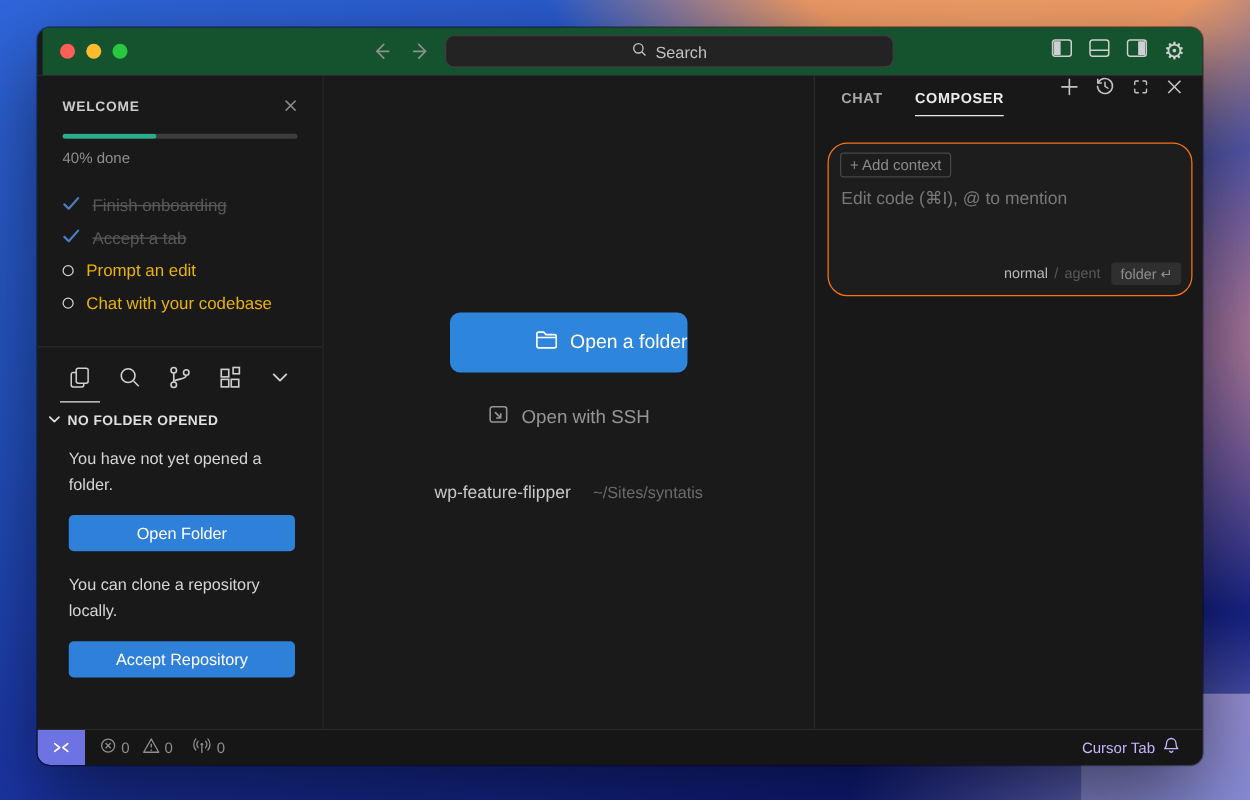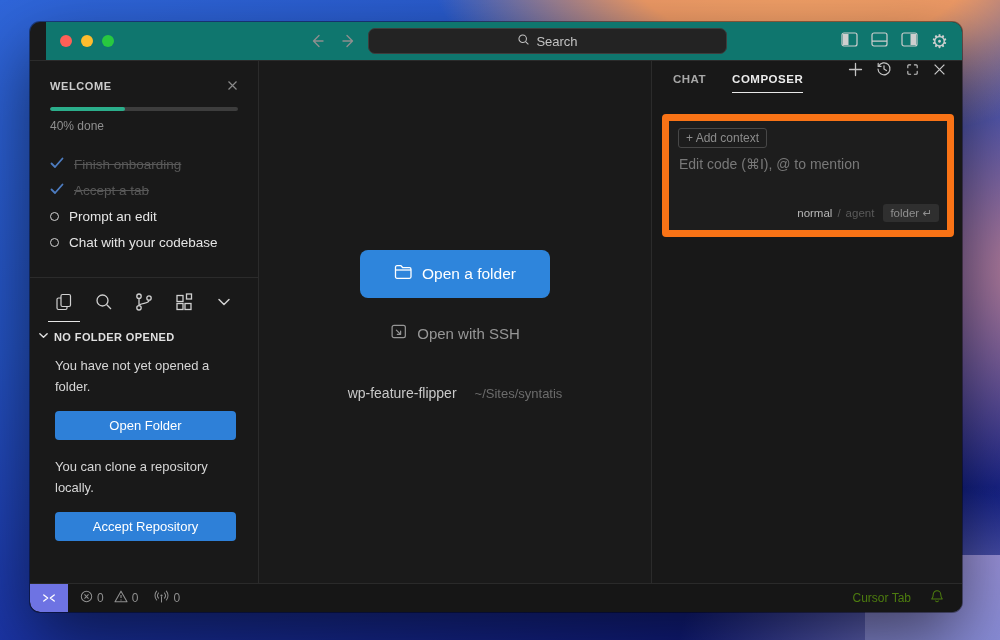--- a/index.html
+++ b/index.html
@@ -15,21 +15,21 @@
   }
   .wall-block { position:fixed; left:865px; top:555px; right:0; bottom:0;
     background:linear-gradient(#a198dd, #8a8ed9); opacity:.9; }
 
   
   .window { position:fixed; left:30px; top:22px; width:932px; height:590px;
     background:#1a1a1a; border-radius:10px; box-shadow:0 28px 70px rgba(0,0,0,.55), 0 0 0 1px rgba(0,0,0,.4);
     overflow:hidden; color:#ddd; }
 
   
-  .titlebar { position:absolute; left:16px; top:0; right:0; height:38px; background:#0f766e; }
+  .titlebar { position:absolute; left:4px; top:0; right:0; height:38px; background:#14532d; }
   .lights { position:absolute; left:14px; top:13px; display:flex; gap:9px; }
   .light { width:12px; height:12px; border-radius:50%; }
   .nav { position:absolute; left:262px; top:10px; display:flex; gap:14px; color:#8f8f8f; }
   .nav svg { display:block; }
   .searchbox { position:absolute; left:322px; top:6px; width:359px; height:26px;
     border:1px solid #3d3d3d; background:#232323; border-radius:7px;
     display:flex; align-items:center; justify-content:center; gap:6px; color:#c2c2c2; font-size:13px; }
   .tb-icons { position:absolute; right:14px; top:0; height:38px; display:flex; align-items:center; gap:13px; color:#cfcfcf; }
   .gear { font-size:19px; line-height:1; color:#cfcfcf; }
 
@@ -39,72 +39,72 @@
   
   .sidebar { width:229px; background:#191919; border-right:1px solid #2b2b2b; position:relative; overflow:hidden; }
   .welcome { padding:16px 20px 0 20px; }
   .welcome-head { display:flex; align-items:center; justify-content:space-between; }
   .welcome-title { font-size:11px; font-weight:bold; letter-spacing:.6px; color:#cccccc; }
   .wclose { color:#8a8a8a; cursor:default; }
   .progress-track { margin-top:12px; height:4px; border-radius:2px; background:#3d3d3d; overflow:hidden; }
   .progress-fill { height:100%; border-radius:2px; background:#2bae8b; width:0; }
   .progress-label { margin-top:8px; font-size:12px; color:#8f8f8f; }
   .checklist { margin-top:18px; }
-  .check-item { display:flex; align-items:center; gap:10px; height:26px; font-size:13.5px; color:#e5e5e5; }
+  .check-item { display:flex; align-items:center; gap:10px; height:26px; font-size:13.5px; color:#eab308; }
   .check-item.done { color:#585858; text-decoration:line-through; }
   .ring { width:9px; height:9px; border:1.6px solid #d2d2d2; border-radius:50%; flex:0 0 auto; }
   .divider-h { margin-top:22px; height:1px; background:#2b2b2b; margin-left:-20px; margin-right:-20px; }
   .acticons { display:flex; padding:0 14px; margin-top:6px; color:#d0d0d0; }
   .acticon { width:40px; height:36px; display:flex; align-items:center; justify-content:center; position:relative; }
   .acticon.active::after { content:""; position:absolute; left:4px; right:4px; bottom:-2px; height:1.5px; background:#e6e6e6; }
   .section-head { display:flex; align-items:center; gap:5px; padding:10px 8px 0 8px; font-size:11px; font-weight:bold; letter-spacing:.4px; color:#e0e0e0; }
   .explorer-body { padding:12px 22px 0 25px; }
   .sb-text { font-size:13px; line-height:21px; color:#d6d6d6; }
   .sb-btn { margin-top:14px; width:100%; height:29px; background:#2e80d8; color:#fff; font-size:13px;
     border:none; border-radius:4px; display:flex; align-items:center; justify-content:center; font-family:inherit; }
   .sb-text.mt { margin-top:16px; }
 
   
   .main { flex:1; background:#1a1a1a; position:relative; }
   .big-btn { position:absolute; top:189px; left:50%; transform:translateX(-50%); width:190px; height:48px;
     background:#2e85dc; border:none; border-radius:8px; color:#fff; font-size:15.5px; font-family:inherit;
-    display:flex; align-items:center; justify-content:center; gap:10px; }
+    display:flex; align-items:center; justify-content:flex-end; gap:10px; }
   .ssh-row { position:absolute; top:262px; left:50%; transform:translateX(-50%);
     display:flex; align-items:center; gap:10px; color:#969696; font-size:15px; }
   .recent-row { position:absolute; top:324px; left:50%; transform:translateX(-50%);
     display:flex; align-items:baseline; gap:18px; white-space:nowrap; }
   .recent-name { font-size:14px; color:#c9c9c9; }
   .recent-path { font-size:13px; color:#6c6c6c; }
 
   
   .rightpanel { width:311px; background:#181818; border-left:1px solid #2b2b2b; position:relative; }
   .rp-head { position:absolute; left:0; right:0; top:0; height:40px; display:flex; align-items:flex-start; padding:0 16px 0 21px; }
   .rp-tab { font-size:11.5px; font-weight:bold; letter-spacing:.5px; color:#a8a8a8; margin-right:26px; position:relative; padding:12px 0; }
   .rp-tab.active { color:#ececec; }
   .rp-tab.active::after { content:""; position:absolute; left:0; right:0; bottom:4px; height:1.5px; background:#e8e8e8; }
   .rp-actions { margin-left:auto; display:flex; align-items:center; gap:13px; color:#c4c4c4; }
   .composer-box { position:absolute; left:10px; right:8px; top:53px; height:123px;
-    border:7px solid #f97316; border-radius:4px; background:#1d1d1d; }
+    border:1px solid #f97316; border-radius:16px; background:#1d1d1d; }
   .ctx-chip { position:absolute; left:9px; top:7px; height:20px; padding:0 7px; display:inline-flex; align-items:center;
     border:1px solid #474747; border-radius:3px; color:#8c8c8c; font-size:12px; }
   .composer-ph { position:absolute; left:10px; top:35px; font-size:14px; color:#787878; }
   .composer-foot { position:absolute; right:8px; bottom:8px; display:flex; align-items:center; gap:5px; font-size:11.5px; }
   .mode-normal { color:#b8b8b8; }
   .mode-sep, .mode-agent { color:#5a5a5a; }
   .submit-chip { margin-left:4px; background:#2f2f2f; border-radius:3px; color:#8f8f8f; padding:2px 7px; font-size:11.5px; }
 
   
   .statusbar { position:absolute; left:0; right:0; bottom:0; height:29px; background:#161616; border-top:1px solid #2a2a2a;
     display:flex; align-items:center; z-index:5; font-size:12px; color:#8f8f8f; }
   .remote-btn { width:38px; height:100%; background:#6e73e3; color:#fff; display:flex; align-items:center; justify-content:center;
     border-bottom-left-radius:10px; font-size:11px; font-weight:bold; letter-spacing:-1px; }
   .sb-cluster { display:flex; align-items:center; gap:4px; margin-left:12px; }
   .sb-cluster .num { margin-right:6px; }
   .ports { margin-left:10px; display:flex; align-items:center; gap:4px; }
-  .sb-right { margin-left:auto; display:flex; align-items:center; gap:19px; padding-right:18px; color:#4d7c0f; }
+  .sb-right { margin-left:auto; display:flex; align-items:center; gap:6px; padding-right:18px; color:#c4b5fd; }
 </style>
 </head>
 <body>
 
 <div class="backdrop"></div>
 <div class="wall-block"></div>
 
 <div class="window">
 
   <div class="titlebar">

